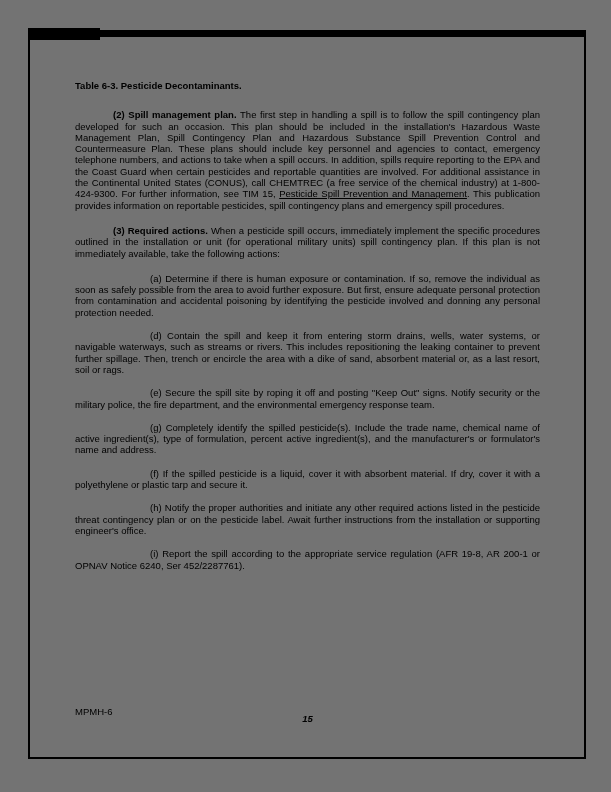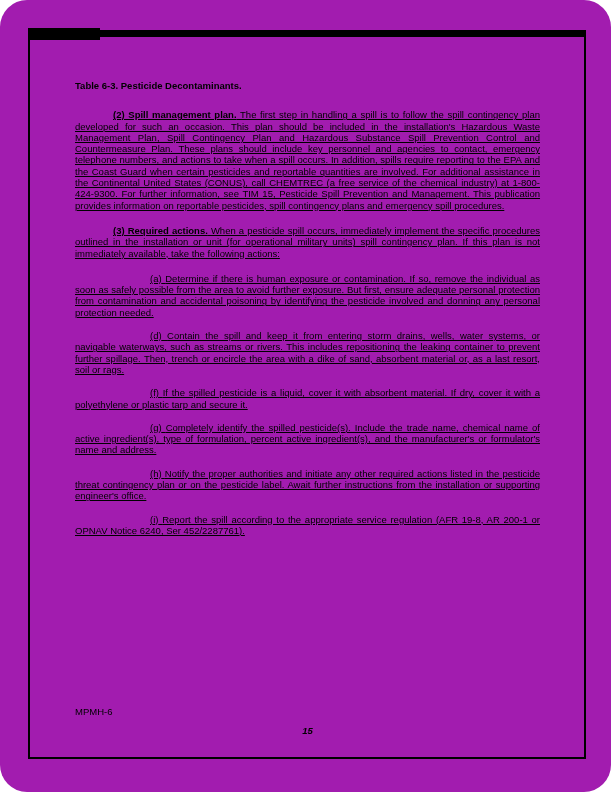--- a/index.html
+++ b/index.html
@@ -11,22 +11,21 @@
     width: 611px;
     height: 792px;
     position: relative;
     font-family: "Liberation Sans", sans-serif;
     color: #000;
     overflow: hidden;
   }
   .page {
     position: absolute;
     inset: 0;
-    background: #a21caf;
-    border-radius: 27px;
+    background: #737373;
   }
   
   .frame {
     position: absolute;
     left: 28px;
     top: 30px;
     width: 558px;
     height: 729px;
     box-sizing: border-box;
     border-top: 7px solid #000;
@@ -52,21 +51,20 @@
     text-align: justify;
   }
   .heading {
     font-size: 9.5px;
     font-weight: bold;
     margin: 0 0 18px 0;
     text-align: left;
   }
   .para {
     margin: 0 0 12px 0;
-    text-decoration: underline;
   }
   .para.level1 {
     text-indent: 38px;
     margin-bottom: 14px;
   }
   .para.level2 {
     text-indent: 75px;
   }
   .lead {
     font-weight: bold;
@@ -84,21 +82,21 @@
   }
   .footer-left {
     position: absolute;
     left: 0;
     top: 0;
   }
   .footer-center {
     position: absolute;
     left: 50%;
     transform: translateX(-50%);
-    top: 19px;
+    top: 7px;
     font-weight: bold;
     font-style: italic;
   }
 </style>
 </head>
 <body>
 
 <div class="page">
 
   <div class="frame">
@@ -112,24 +110,25 @@
     <p class="para level1"><span class="lead">(2) Spill management plan.</span><span> The first step in handling a spill is to follow the spill contingency plan developed for such an occasion. This plan should be included in the installation's Hazardous Waste Management Plan, Spill Contingency Plan and Hazardous Substance Spill Prevention Control and Countermeasure Plan. These plans should include key personnel and agencies to contact, emergency telephone numbers, and actions to take when a spill occurs. In addition, spills require reporting to the EPA and the Coast Guard when certain pesticides and reportable quantities are involved. For additional assistance in the Continental United States (CONUS), call CHEMTREC (a free service of the chemical industry) at 1-800-424-9300. For further information, see TIM 15, </span><span class="underline">Pesticide Spill Prevention and Management</span><span>. This publication provides information on reportable pesticides, spill contingency plans and emergency spill procedures.</span></p>
 
     <p class="para level1"><span class="lead">(3) Required actions.</span><span> When a pesticide spill occurs, immediately implement the specific procedures outlined in the installation or unit (for operational military units) spill contingency plan. If this plan is not immediately available, take the following actions:</span></p>
 
     <p class="para level2"><span class="action-label">(a)</span> <span>Determine if there is human exposure or contamination. If so, remove the individual as soon as safely possible from the area to avoid further exposure. But first, ensure adequate personal protection from contamination and accidental poisoning by identifying the pesticide involved and donning any personal protection needed.</span></p>
 
 
 
     <p class="para level2"><span class="action-label">(d)</span> <span>Contain the spill and keep it from entering storm drains, wells, water systems, or navigable waterways, such as streams or rivers. This includes repositioning the leaking container to prevent further spillage. Then, trench or encircle the area with a dike of sand, absorbent material or, as a last resort, soil or rags.</span></p>
 
+    <p class="para level2"><span class="action-label">(e)</span> <span>Secure the spill site by roping it off and posting "Keep Out" signs. Notify security or the military police, the fire department, and the environmental emergency response team.</span></p>
+
+    <p class="para level2"><span class="action-label">(g)</span> <span>Completely identify the spilled pesticide(s). Include the trade name, chemical name of active ingredient(s), type of formulation, percent active ingredient(s), and the manufacturer's or formulator's name and address.</span></p>
 
     <p class="para level2"><span class="action-label">(f)</span> <span>If the spilled pesticide is a liquid, cover it with absorbent material. If dry, cover it with a polyethylene or plastic tarp and secure it.</span></p>
-
-    <p class="para level2"><span class="action-label">(g)</span> <span>Completely identify the spilled pesticide(s). Include the trade name, chemical name of active ingredient(s), type of formulation, percent active ingredient(s), and the manufacturer's or formulator's name and address.</span></p>
 
     <p class="para level2"><span class="action-label">(h)</span> <span>Notify the proper authorities and initiate any other required actions listed in the pesticide threat contingency plan or on the pesticide label. Await further instructions from the installation or supporting engineer's office.</span></p>
 
     <p class="para level2"><span class="action-label">(i)</span> <span>Report the spill according to the appropriate service regulation (AFR 19-8, AR 200-1 or OPNAV Notice 6240, Ser 452/2287761).</span></p>
 
   </div>
 
   <div class="footer">
     <span class="footer-left">MPMH-6</span>
     <span class="footer-center">15</span>

